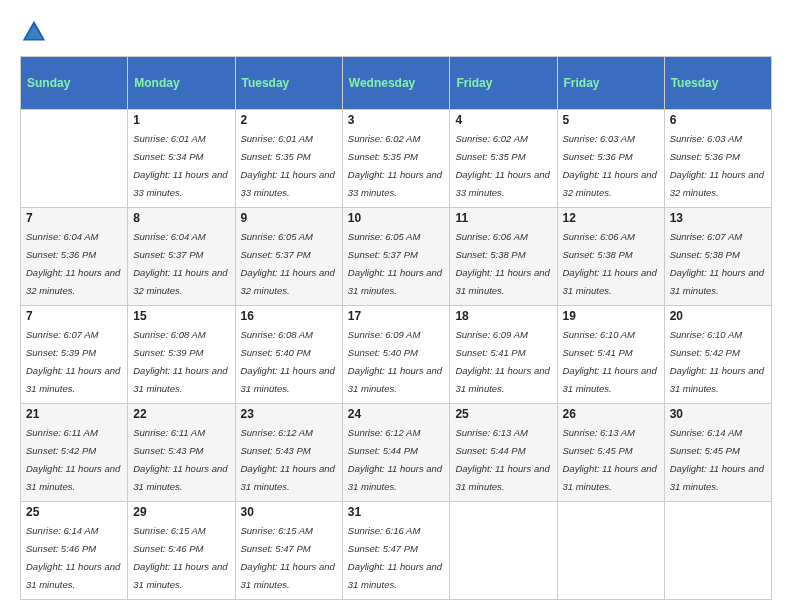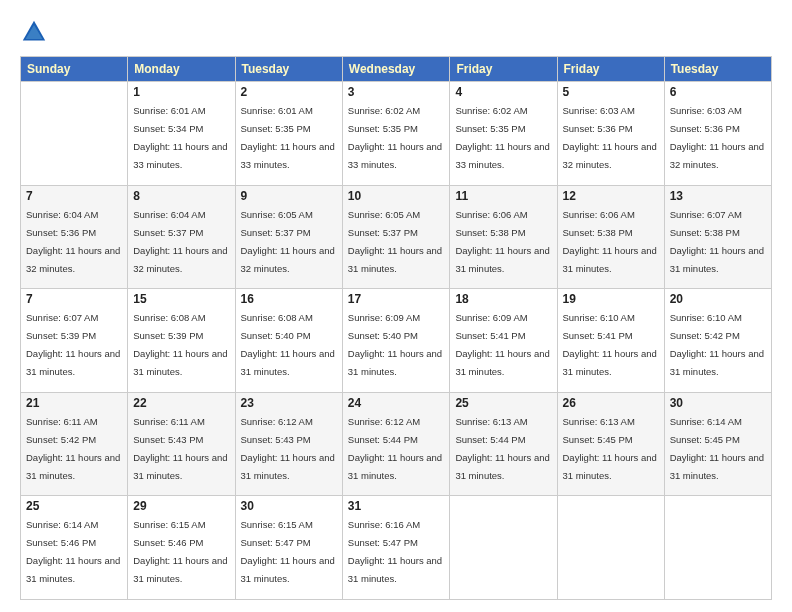--- a/index.html
+++ b/index.html
@@ -53,24 +53,24 @@
       font-size: 15px;
       color: #444;
     }
     .calendar {
       border-collapse: collapse;
       width: 100%;
       flex: 1;
     }
     .calendar th {
       background-color: #3a6cbf;
-      color: #fef9c3;
+      color: #86efac;
       font-size: 12px;
       font-weight: bold;
-      padding: 5px 6px;
+      padding: 19px 6px;
       text-align: left;
       border: 1px solid #ccc;
     }
     .calendar td {
       border: 1px solid #ccc;
       vertical-align: top;
       padding: 3px 5px;
       width: 108px;
       background: #fff;
     }
@@ -81,20 +81,21 @@
       font-size: 12px;
       font-weight: bold;
       color: #222;
       display: block;
       margin-bottom: 1px;
     }
     .day-detail {
       font-size: 9.5px;
       color: #333;
       line-height: 1.4;
+      font-style: italic;
     }
     .empty-cell {
       background: #fff !important;
     }
   </style>
 </head>
 <body>
 
 <div class="page">
   <div class="header">

